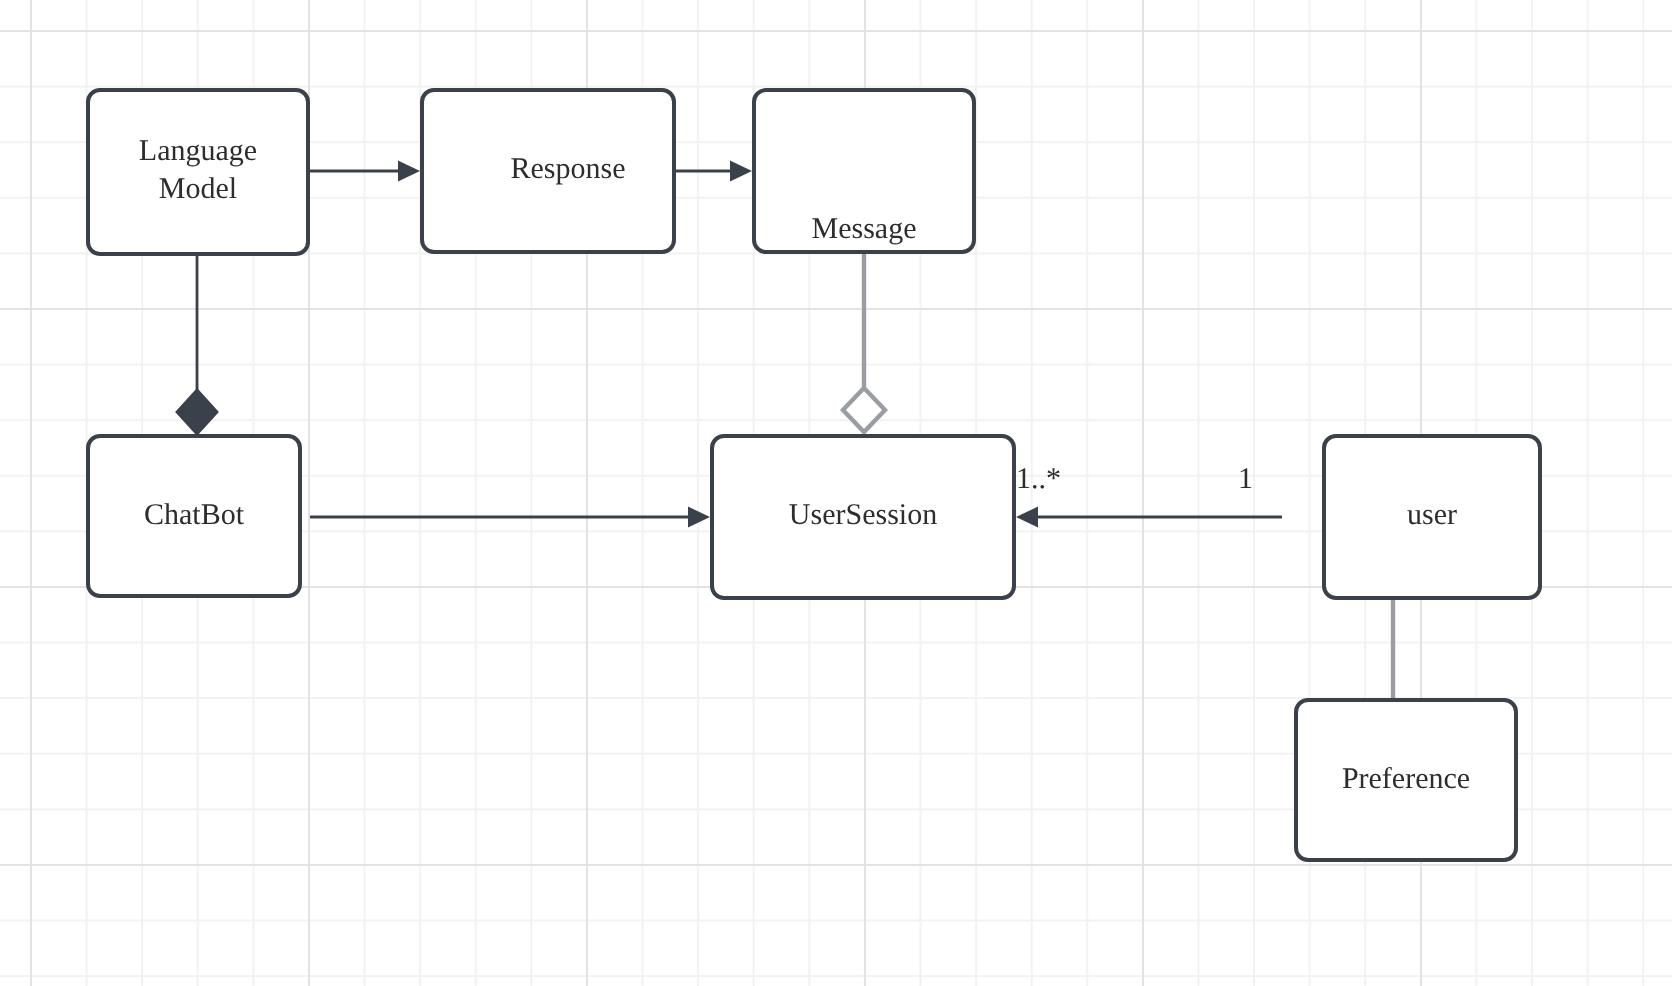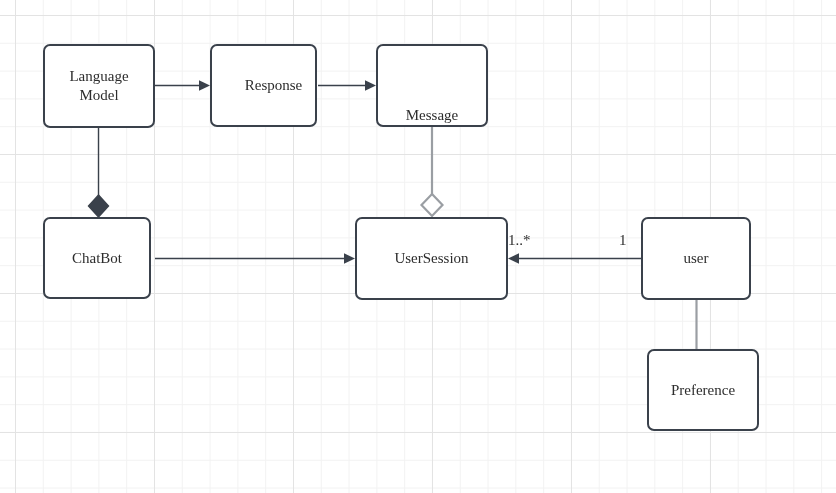--- a/index.html
+++ b/index.html
@@ -90,33 +90,33 @@
         <polygon points="432,194 442.5,205 432,216 421.5,205" fill="#ffffff" stroke="#9a9ea3" stroke-width="2.2"></polygon>
       </g>
       <g>
         <line x1="696.5" y1="300" x2="696.5" y2="349" stroke="#9a9ea3" stroke-width="2.2"></line>
       </g>
     </svg>
 <div class="node" style="left: 43px; top: 44px; width: 112px; height: 84px;">
       <span class="node-label">Language
 Model</span>
     </div>
-    <div class="node" style="left: 210px; top: 44px; width: 107px; height: 83px; padding-left: 20px;">
+    <div class="node" style="left: 210px; top: 44px; width: 128px; height: 83px; padding-left: 20px;">
       <span class="node-label">Response</span>
     </div>
     <div class="node" style="left: 376px; top: 44px; width: 112px; height: 83px; align-items: flex-end;">
       <span class="node-label">Message</span>
     </div>
     <div class="node" style="left: 43px; top: 217px; width: 108px; height: 82px;">
       <span class="node-label">ChatBot</span>
     </div>
     <div class="node" style="left: 355px; top: 217px; width: 153px; height: 83px; justify-content: center;">
       <span class="node-label">UserSession</span>
     </div>
-    <div class="node" style="left: 641px; top: 217px; width: 110px; height: 83px;">
+    <div class="node" style="left: 661px; top: 217px; width: 110px; height: 83px;">
       <span class="node-label">user</span>
     </div>
     <div class="node" style="left: 647px; top: 349px; width: 112px; height: 82px;">
       <span class="node-label">Preference</span>
     </div>
     <div class="mult-label" style="left: 508px; top: 233px;">1..*</div>
     <div class="mult-label" style="left: 619px; top: 233px;">1</div>
   </div>
 
 </body></html>

